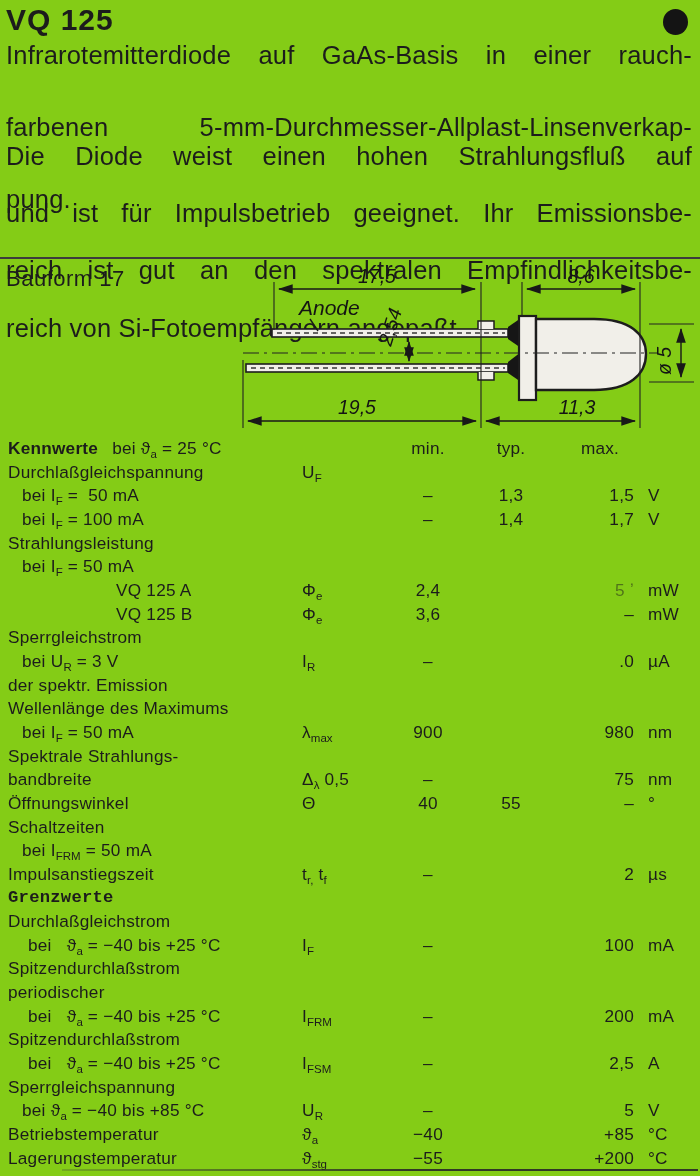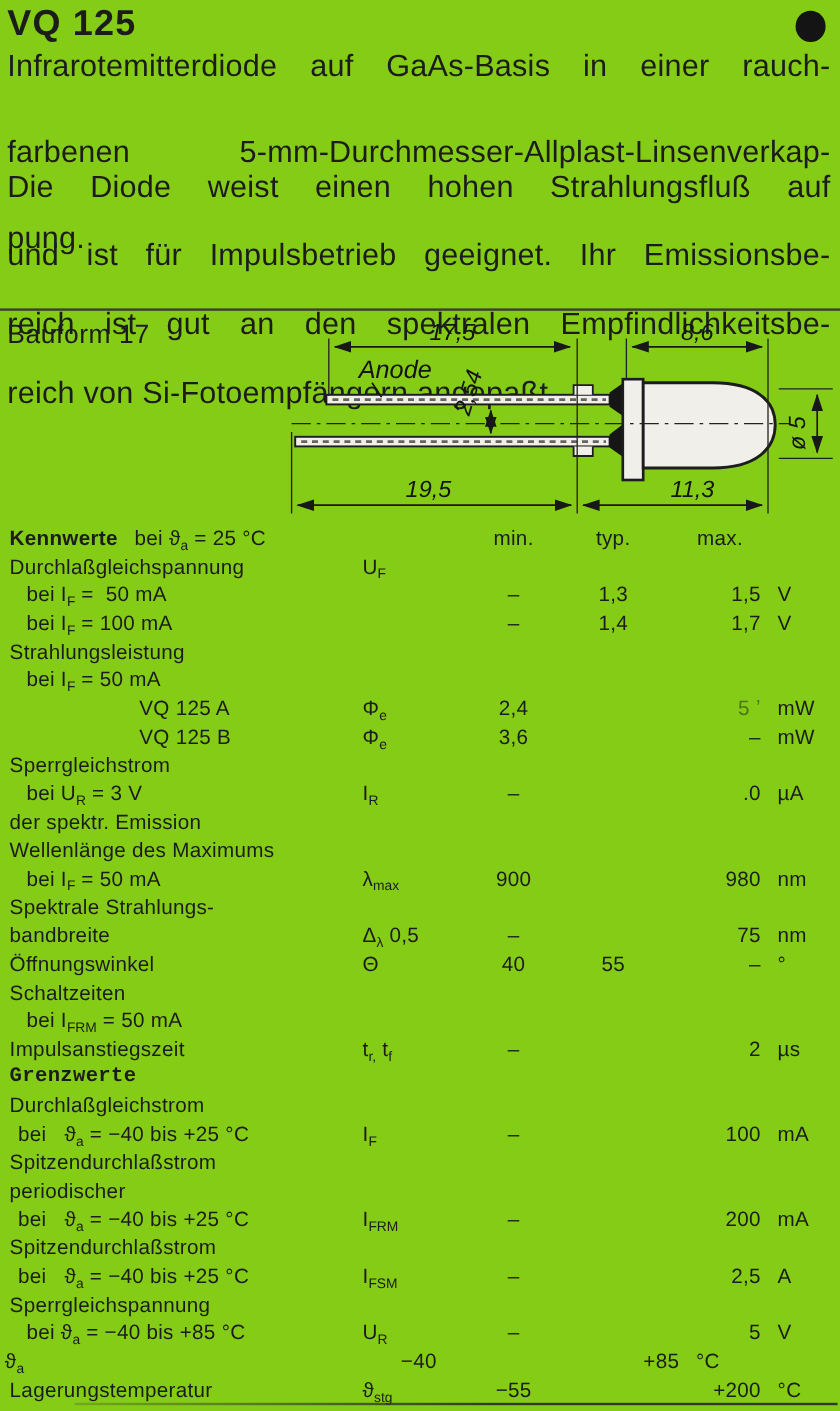--- a/index.html
+++ b/index.html
@@ -22,21 +22,21 @@
   
   .drawing{position:absolute;top:258px;left:0;}
   .drawing text{font-family:"Liberation Sans",sans-serif;font-style:italic;font-size:19.5px;fill:#141414;}
   .drawing .anode{font-size:21px;}
   
   .tbl{position:absolute;top:437px;left:0;width:700px;font-size:17.2px;letter-spacing:.25px;}
   .trow{display:grid;grid-template-columns:298px 102px 56px 110px 68px 66px;height:23.67px;line-height:23.67px;}
   .c-label{white-space:pre;padding-left:8px;overflow:visible;}
   .c-label.ind1{padding-left:22px;}
   .c-label.ind2{padding-left:116px;}
-  .c-label.indg{padding-left:15px;}
+  .c-label.indg{padding-left:28px;}
   .c-label.bold, .bold{font-weight:bold;font-family:Liberation Mono, monospace;}
   .c-sym{white-space:pre;padding-left:4px;}
   .c-min{text-align:center;}
   .c-typ{text-align:center;}
   .c-max{text-align:right;}
   .thead .c-max{text-align:center;}
   .c-unit{padding-left:14px;}
   .sub{font-size:11.5px;vertical-align:-4px;letter-spacing:0;}
   .cond{margin-left:14px;}
   .faint{opacity:.5;}
@@ -305,20 +305,21 @@
     <div class="trow">
       <span class="c-label ind1"><span>bei ϑ</span><span class="sub">a</span><span> = −40 bis +85 °C</span></span>
       <span class="c-sym"><span>U</span><span class="sub">R</span></span>
       <span class="c-min">–</span>
       <span class="c-typ"></span>
       <span class="c-max">5</span>
       <span class="c-unit">V</span>
     </div>
 
     <div class="trow">
+      <span class="c-label"><span>Betriebstemperatur</span></span>
       <span class="c-sym"><span>ϑ</span><span class="sub">a</span></span>
       <span class="c-min">−40</span>
       <span class="c-typ"></span>
       <span class="c-max">+85</span>
       <span class="c-unit">°C</span>
     </div>
 
     <div class="trow">
       <span class="c-label"><span>Lagerungstemperatur</span></span>
       <span class="c-sym"><span>ϑ</span><span class="sub">stg</span></span>

